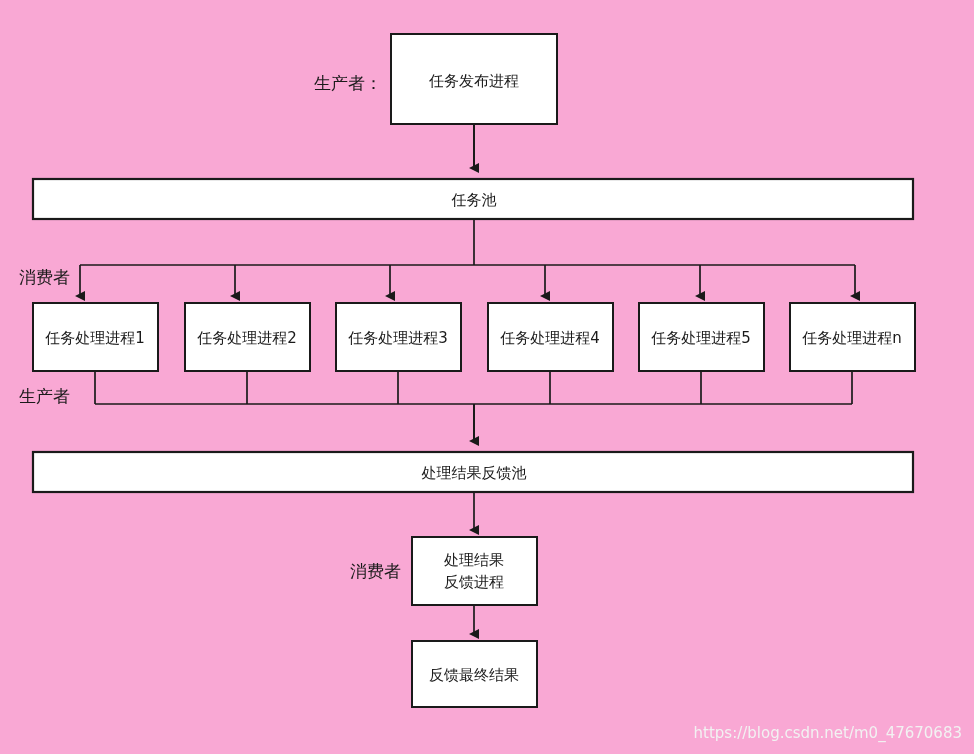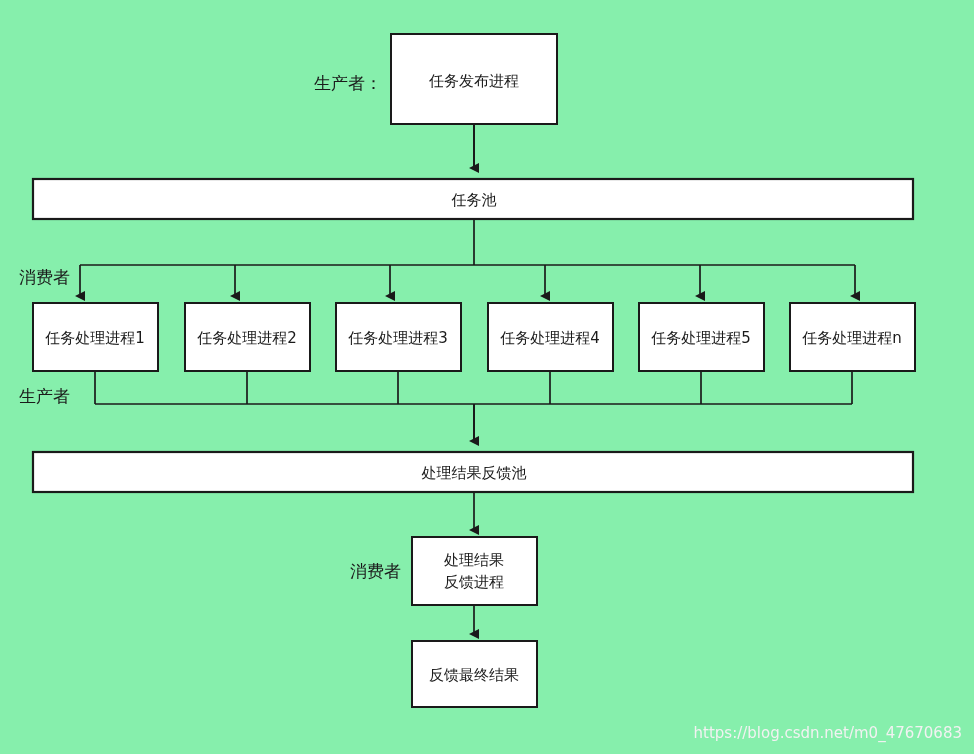--- a/index.html
+++ b/index.html
@@ -8,21 +8,21 @@
     padding: 0;
     background: #ffffff;
   }
   body {
     font-family: "DejaVu Sans", "Liberation Sans", sans-serif;
   }
   #canvas {
     position: relative;
     width: 974px;
     height: 754px;
-    background: #86efac;
+    background: #f9a8d4;
     overflow: hidden;
   }
   svg.diagram {
     position: absolute;
     top: 0;
     left: 0;
     width: 974px;
     height: 754px;
   }
   .box-rect {

